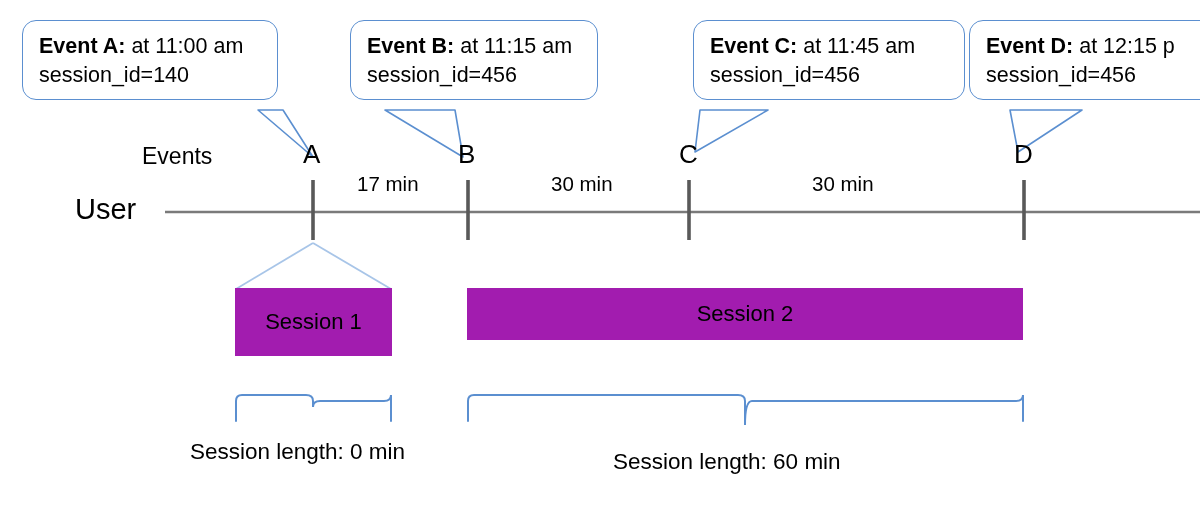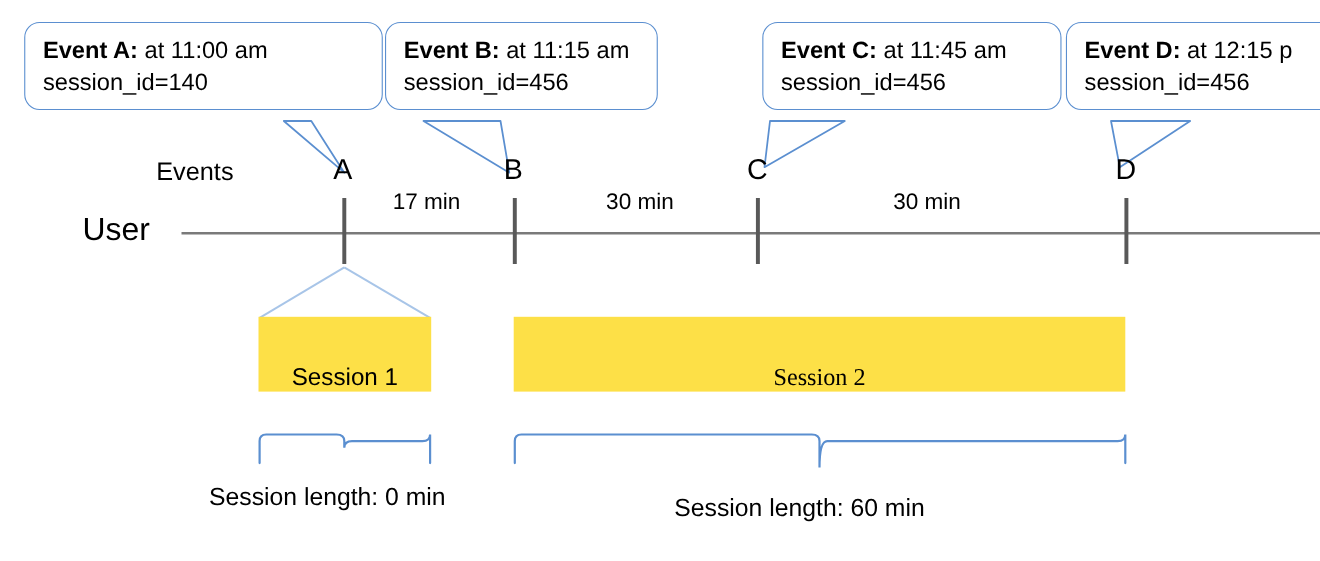--- a/index.html
+++ b/index.html
@@ -32,23 +32,23 @@
   .lbl{position:absolute;white-space:nowrap;}
   .lbl-events{font-size:23px;}
   .lbl-user{font-size:29px;}
   .lbl-evt{font-size:26px;}
   .lbl-gap{font-size:20.5px;}
   .lbl-len{font-size:22.5px;}
 
   
   .bar{
     position:absolute;
-    background:#fde047;
+    background:#a21caf;
     z-index:2;
-    display:flex;align-items:flex-end;justify-content:center;
+    display:flex;align-items:center;justify-content:center;
   }
   .bar span{font-size:22px;color:#000;}
 </style>
 </head>
 <body>
 
 <div class="stage">
 
   <svg class="layer" viewBox="0 0 1200 510">
 
@@ -75,21 +75,21 @@
     <g fill="none" stroke="#a8c5e8" stroke-width="1.8">
       <line x1="313" y1="243" x2="236" y2="289"></line>
       <line x1="313" y1="243" x2="391" y2="289"></line>
     </g>
 
     <path d="M236,422 L236,402 Q236,396 242,396 L306,396 Q313,396 313,402 L313,408 Q313,402 320,402 L384,402 Q391,402 391,396 L391,422" fill="none" stroke="#5b8fd0" stroke-width="2" stroke-linecap="round" transform="translate(0,-1) scale(1,1)"></path>
 
     <path d="M468,421 L468,401 Q468,395 474,395 L738,395 Q745,395 745,401 L745,425 Q745,401 752,401 L1016,401 Q1023,401 1023,395 L1023,421" fill="none" stroke="#5b8fd0" stroke-width="2" stroke-linecap="round"></path>
   </svg>
 
-  <div class="callout" style="left:22px;top:20px;width:326px;">
+  <div class="callout" style="left:22px;top:20px;width:256px;">
     <span class="ln"><b>Event A:</b><span> at 11:00 am</span></span>
     <span class="ln">session_id=140</span>
   </div>
 
   <div class="callout" style="left:350px;top:20px;width:248px;">
     <span class="ln"><b>Event B:</b><span> at 11:15 am</span></span>
     <span class="ln">session_id=456</span>
   </div>
 
   <div class="callout" style="left:693px;top:20px;width:272px;">
@@ -112,20 +112,20 @@
   <div class="lbl lbl-evt" style="left:1014px;top:139px;">D</div>
 
   <div class="lbl lbl-gap" style="left:357px;top:172px;">17 min</div>
   <div class="lbl lbl-gap" style="left:551px;top:172px;">30 min</div>
   <div class="lbl lbl-gap" style="left:812px;top:172px;">30 min</div>
 
   <div class="bar" style="left:235px;top:288px;width:157px;height:68px;">
     <span>Session 1</span>
   </div>
 
-  <div class="bar" style="left:467px;top:288px;width:556px;height:68px;font-family:Liberation Serif, serif;">
+  <div class="bar" style="left:467px;top:288px;width:556px;height:52px;">
     <span>Session 2</span>
   </div>
 
   <div class="lbl lbl-len" style="left:190px;top:439px;">Session length: 0 min</div>
   <div class="lbl lbl-len" style="left:613px;top:449px;">Session length: 60 min</div>
 
 </div>
 
 </body></html>

